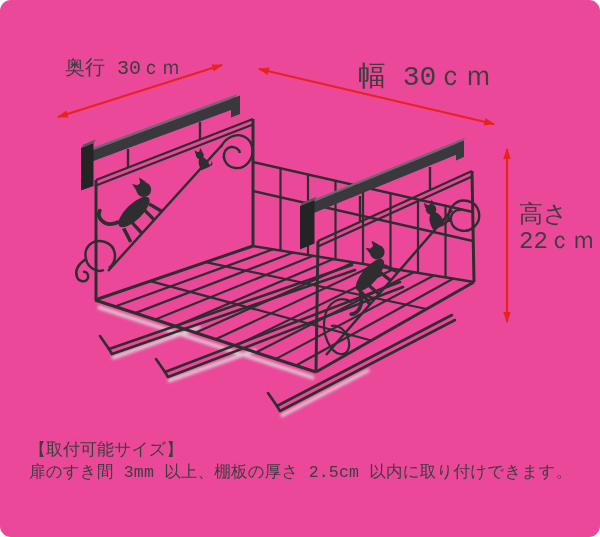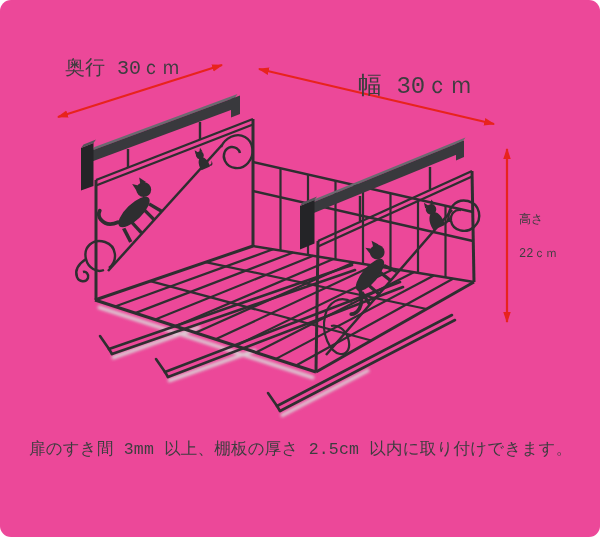--- a/index.html
+++ b/index.html
@@ -1,20 +1,20 @@
 <!DOCTYPE html>
 <html><head>
 <meta charset="utf-8">
 <style>
 html,body{margin:0;padding:0;background:#fff;}
 #stage{position:relative;width:600px;height:537px;background:#ec4899;overflow:hidden;font-family:Liberation Mono, monospace;border-radius:11px;}
 .lbl{position:absolute;white-space:pre;color:#3d3d3f;}
 #lbl-depth{left:65px;top:54px;font-size:20px;}
-#lbl-width{left:358px;top:57px;font-size:24px;margin-top:12px;}
-#lbl-height{left:519px;top:203px;font-size:12px;line-height:34px;}
+#lbl-width{left:358px;top:57px;font-size:28px;}
+#lbl-height{left:519px;top:203px;font-size:24px;line-height:26px;}
 #footer{position:absolute;left:29px;top:438px;color:#3d3d3f;}
 #footer .t{font-size:17px;}
 #footer .b{font-size:16.5px;margin-top:0;letter-spacing:0.2px;}
 svg{position:absolute;left:0;top:0;}
 .wire{stroke:#2e2e30;fill:none;}
 .sil{fill:#2e2e30;}
 </style>
 </head>
 <body>
 
@@ -161,15 +161,16 @@
     <line x1="259" y1="69" x2="494" y2="124" marker-start="url(#ah)" marker-end="url(#ah)"></line>
     <line x1="507" y1="149" x2="507" y2="322" marker-start="url(#ah)" marker-end="url(#ah)"></line>
   </g>
 </svg>
 
 <div class="lbl" id="lbl-depth">奥行 30ｃｍ</div>
 <div class="lbl" id="lbl-width">幅 30ｃｍ</div>
 <div class="lbl" id="lbl-height">高さ
 22ｃｍ</div>
 <div id="footer">
+  <div class="t">【取付可能サイズ】</div>
   <div class="b">扉のすき間 3mm 以上、棚板の厚さ 2.5cm 以内に取り付けできます。</div>
 </div>
 </div>
 
 </body></html>

